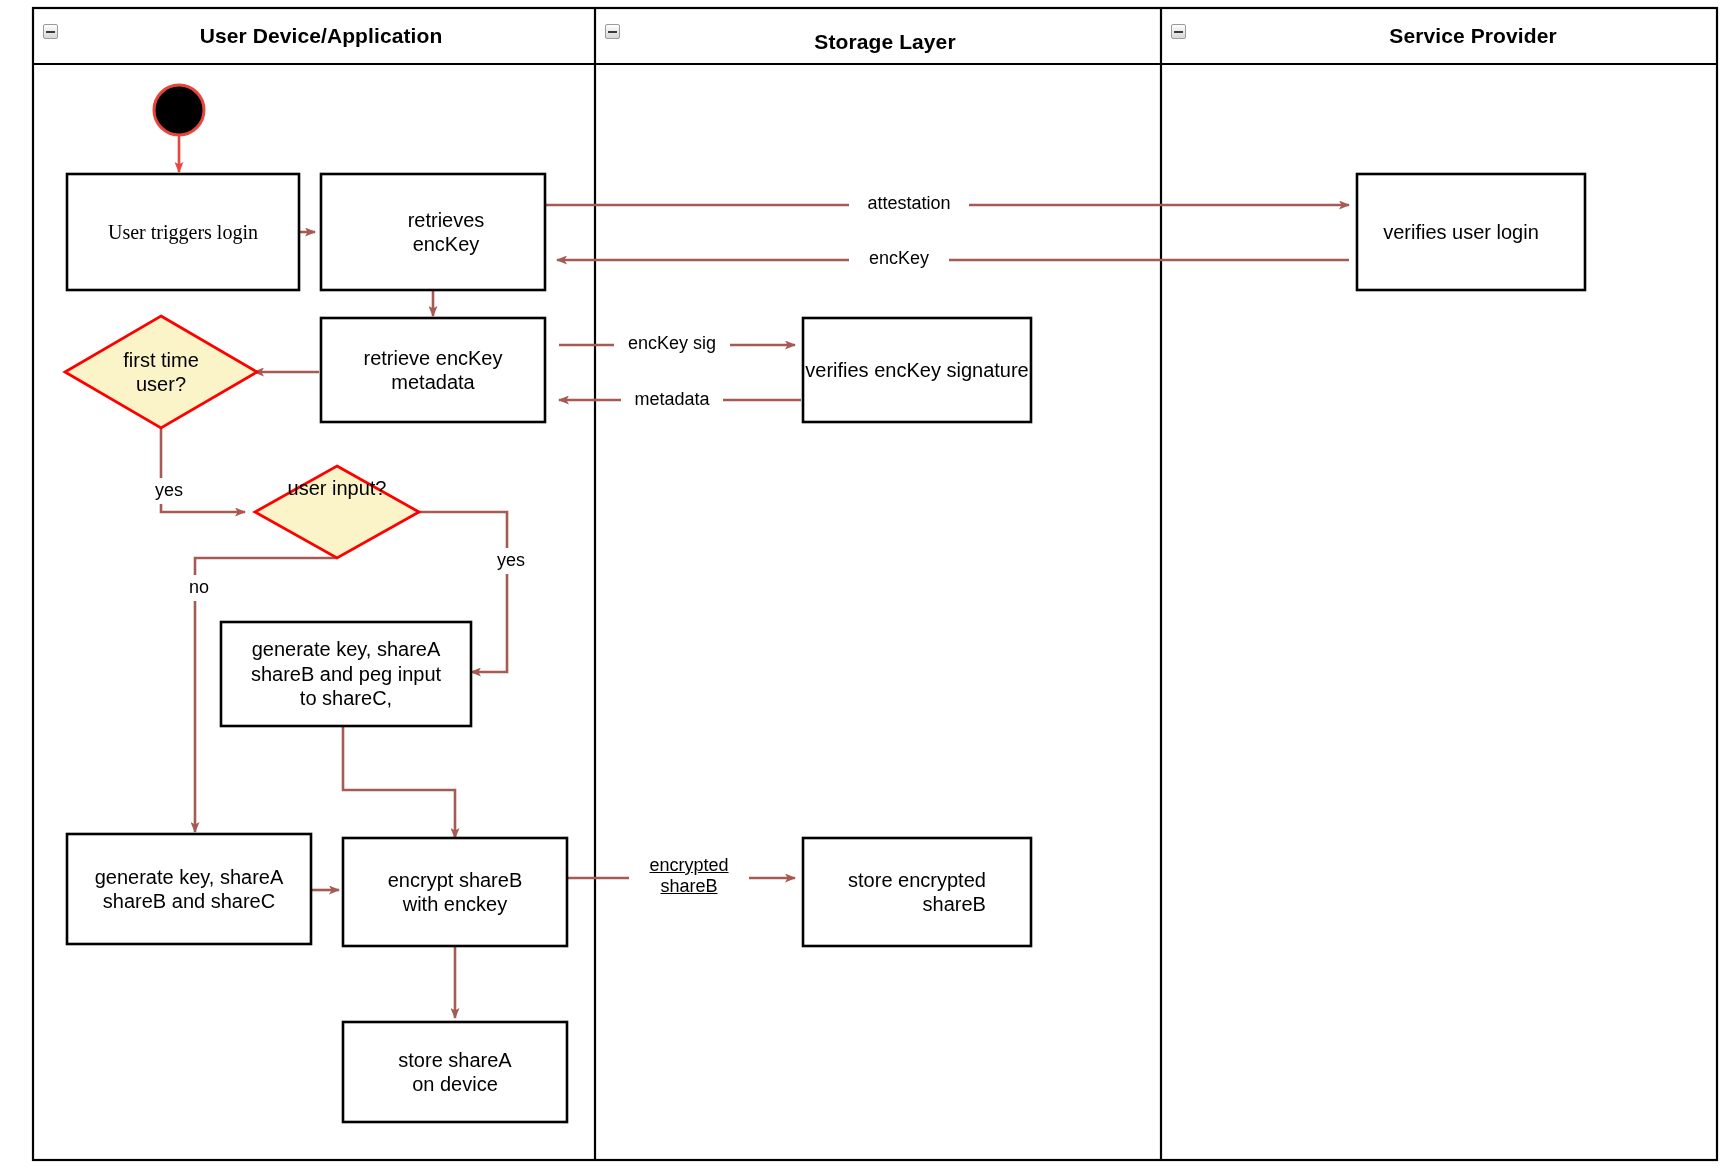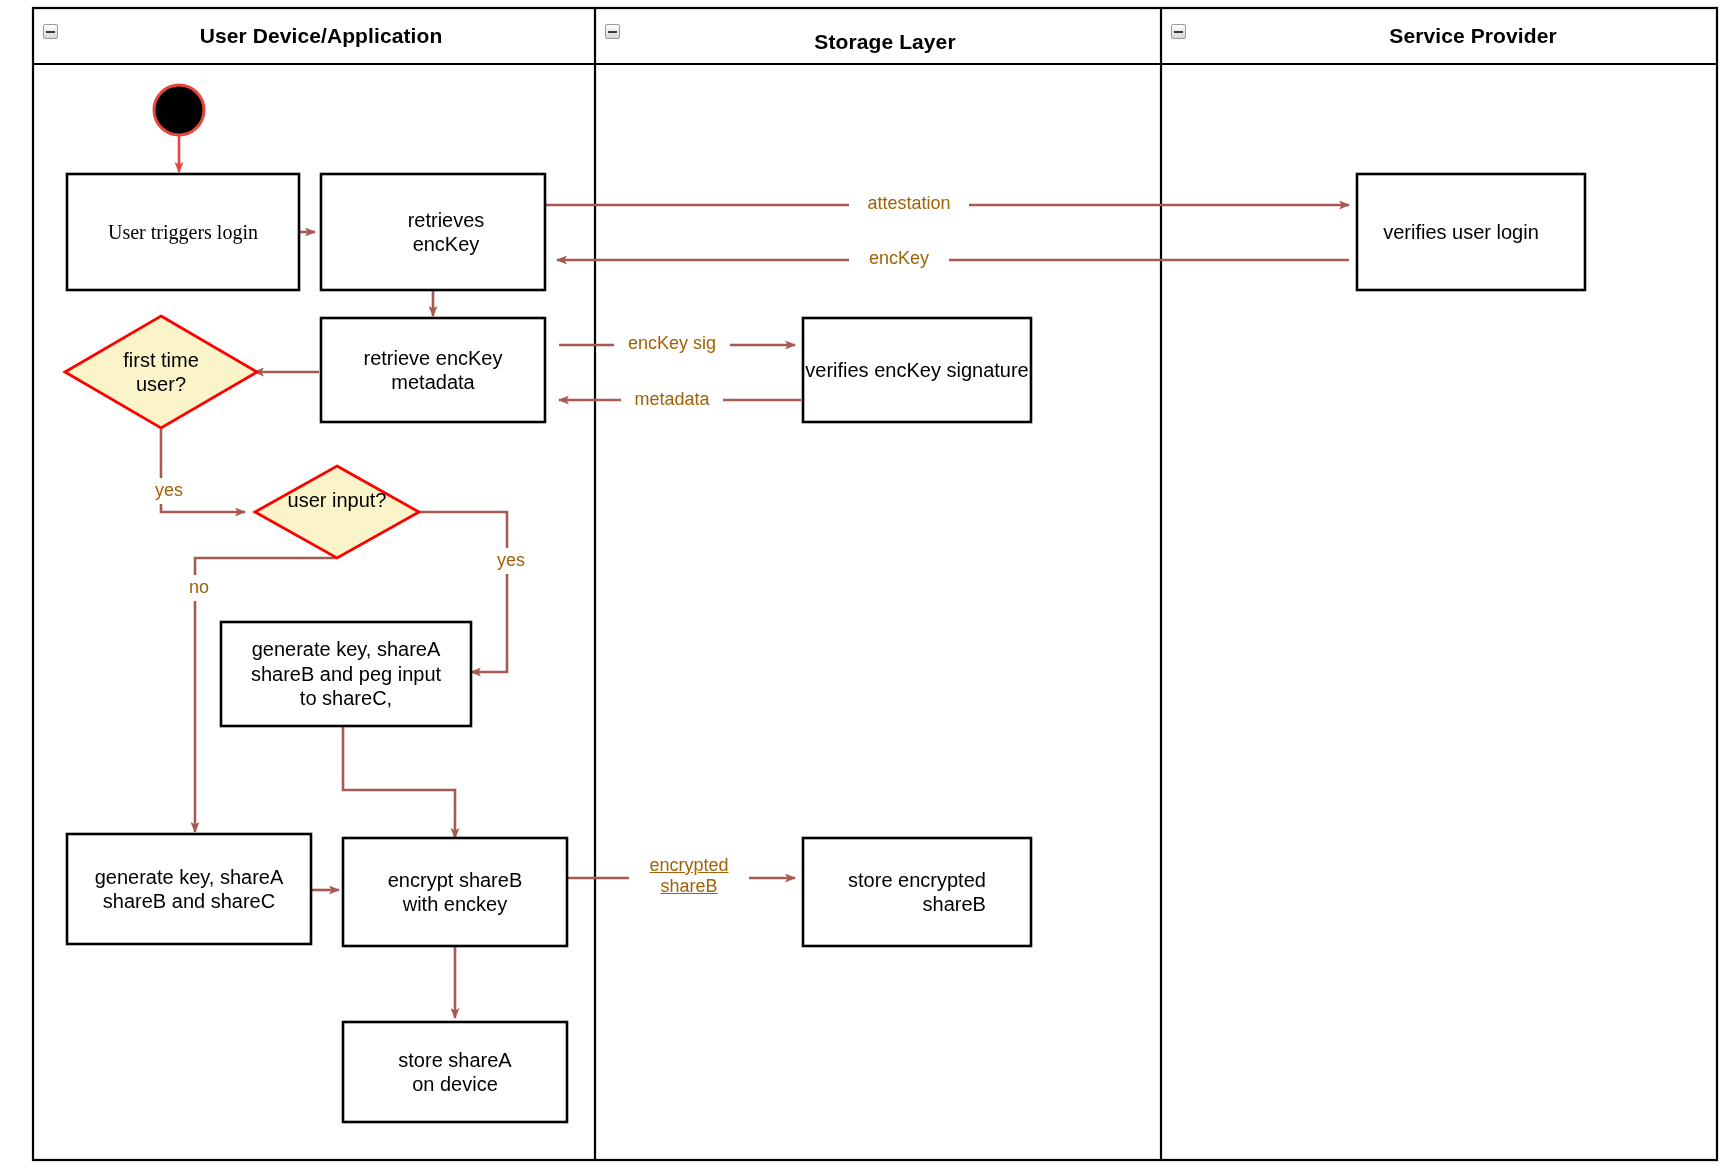--- a/index.html
+++ b/index.html
@@ -19,21 +19,21 @@
   .collapse-icon::after{
     content:"";position:absolute;left:2px;right:2px;top:6px;height:2px;background:#3a3a3a;
   }
   .node-label{
     position:absolute;display:flex;align-items:center;justify-content:center;
     text-align:center;color:#000;font-size:20px;line-height:1.22;
     pointer-events:none;white-space:pre-line;
   }
   .edge-label{
     position:absolute;display:flex;align-items:center;justify-content:center;
-    text-align:center;color:#a16207;font-size:18px;line-height:1.18;
+    text-align:center;color:#000000;font-size:18px;line-height:1.18;
     background:#ffffff;white-space:pre-line;
   }
 </style>
 </head>
 <body>
 
 <div id="canvas">
 
   <svg id="diagram-svg" viewBox="0 0 1720 1170" xmlns="http://www.w3.org/2000/svg">
     <defs>
@@ -131,21 +131,21 @@
   <div class="node-label" style="left:1348px;top:174px;width:208px;height:116px;border-radius:23px;">verifies user login</div>
 
   <div class="node-label" style="left:312px;top:318px;width:224px;height:104px;">retrieve encKey
 metadata</div>
 
   <div class="node-label" style="left:72px;top:316px;width:160px;height:112px;">first time
 user?</div>
 
   <div class="node-label" style="left:780px;top:318px;width:256px;height:104px;">verifies encKey signature</div>
 
-  <div class="node-label" style="left:250px;top:454px;width:156px;height:92px;text-align:center;">user input?</div>
+  <div class="node-label" style="left:250px;top:442px;width:156px;height:92px;text-align:center;">user input?</div>
 
   <div class="node-label" style="left:212px;top:622px;width:250px;height:104px;">generate key, shareA
 shareB and peg input
 to shareC,</div>
 
   <div class="node-label" style="left:58px;top:834px;width:244px;height:110px;">generate key, shareA
 shareB and shareC</div>
 
   <div class="node-label" style="left:334px;top:838px;width:224px;height:108px;">encrypt shareB
 with enckey</div>

